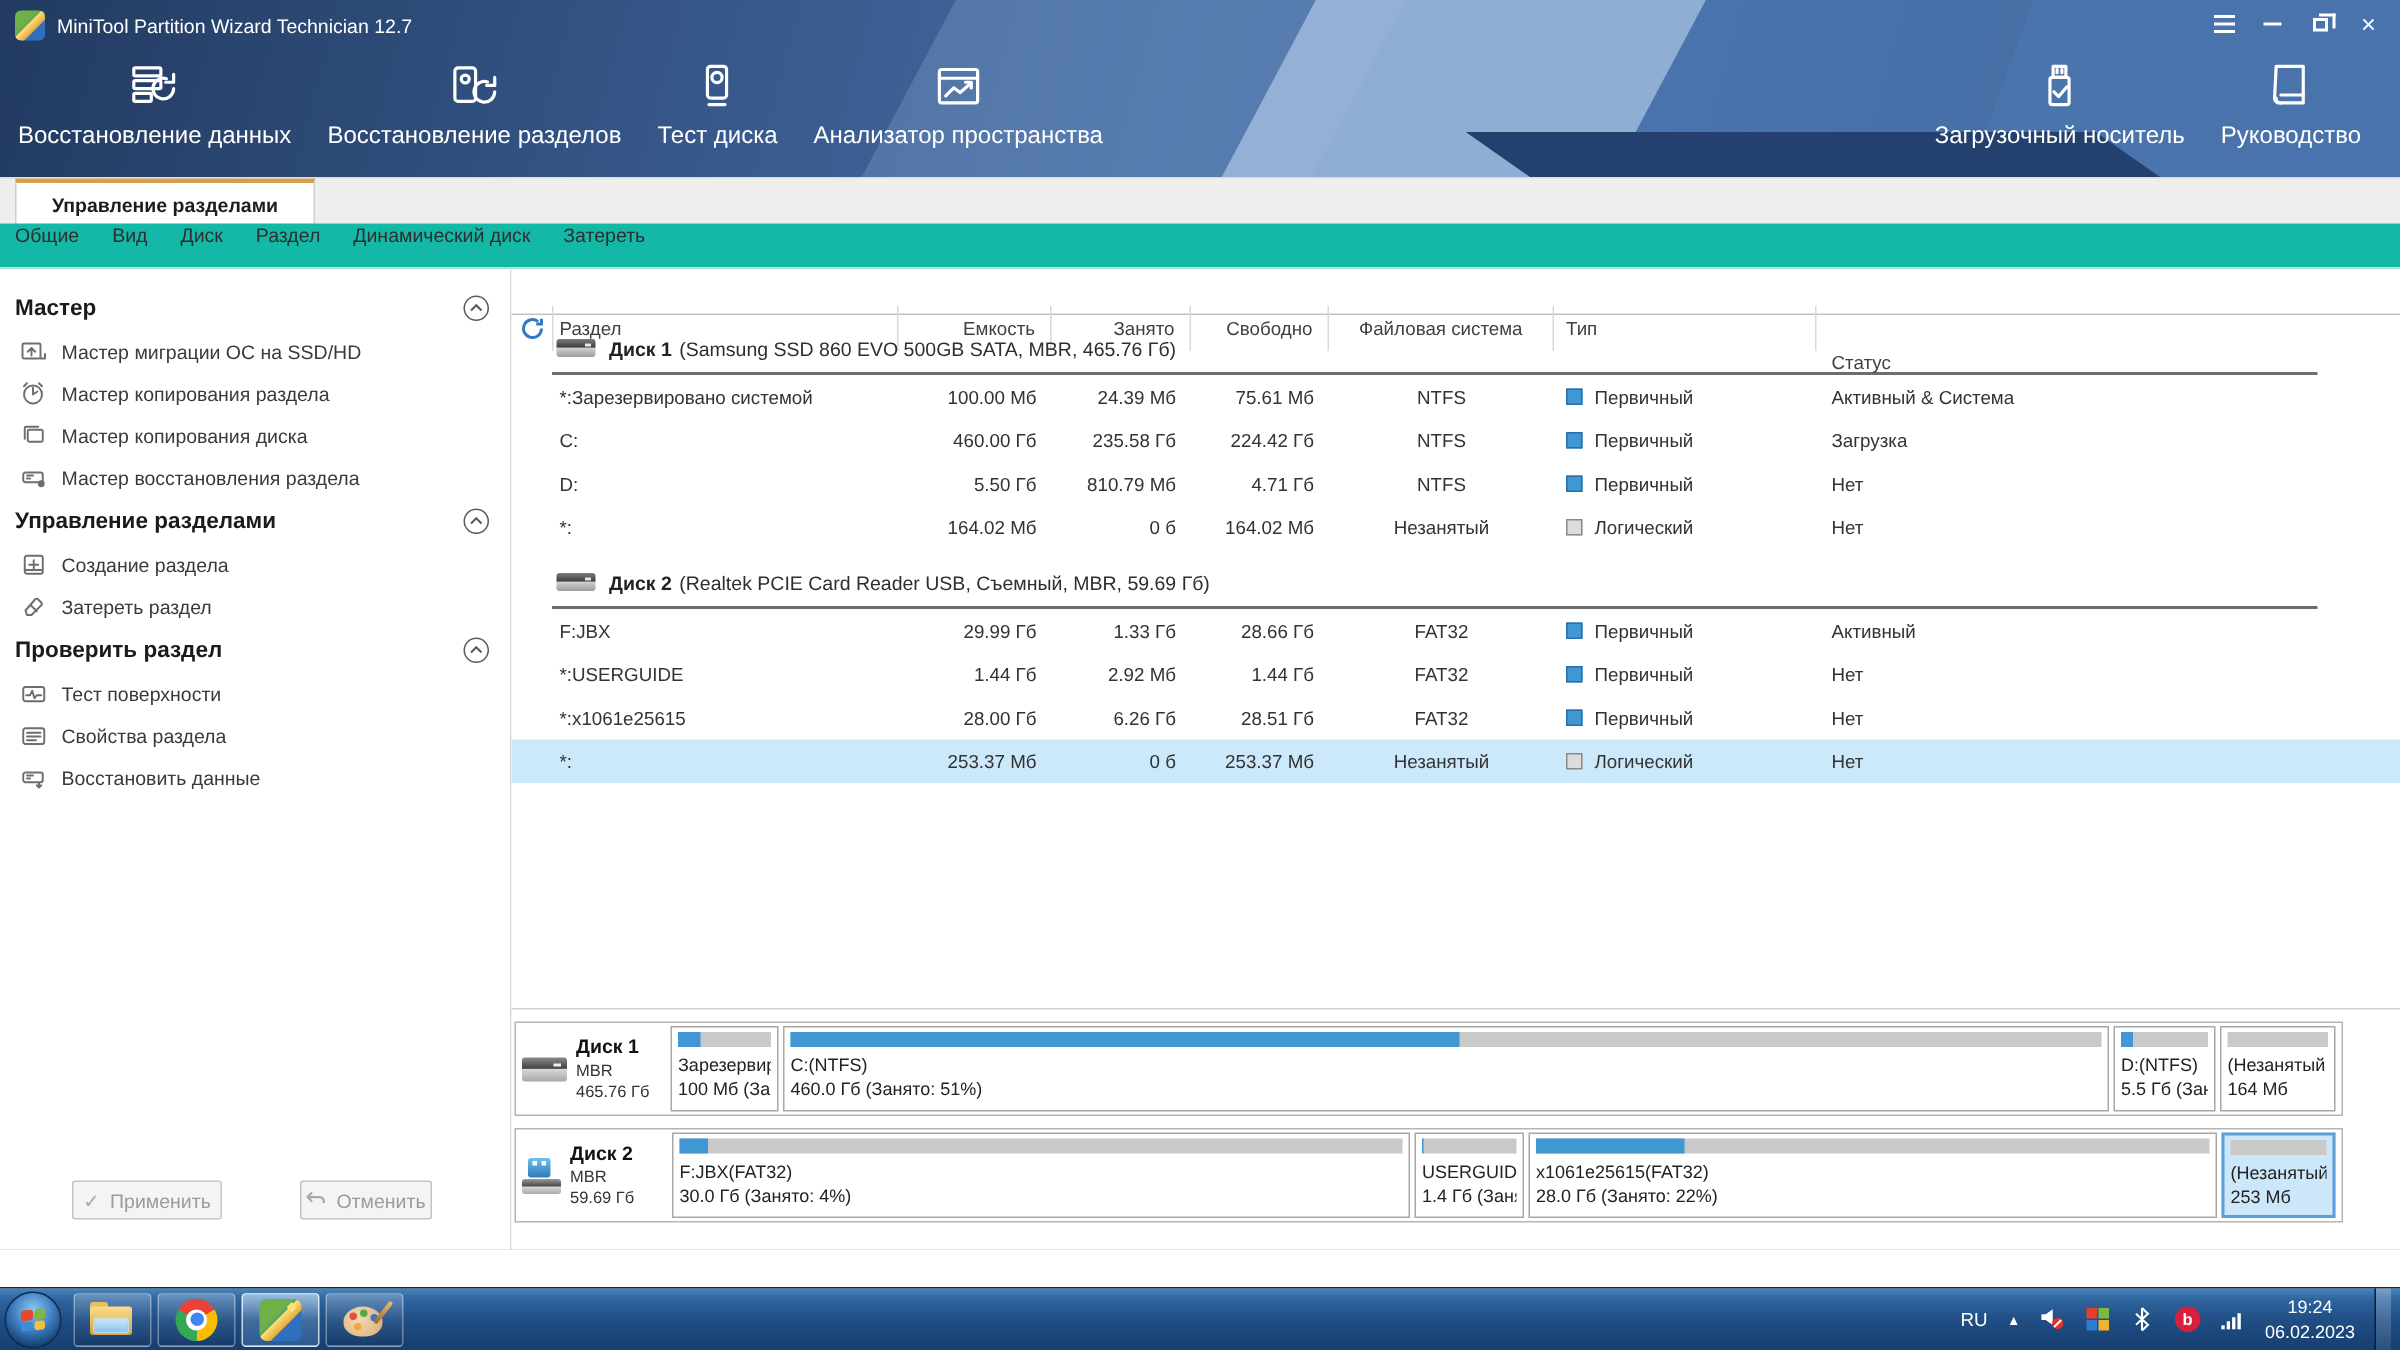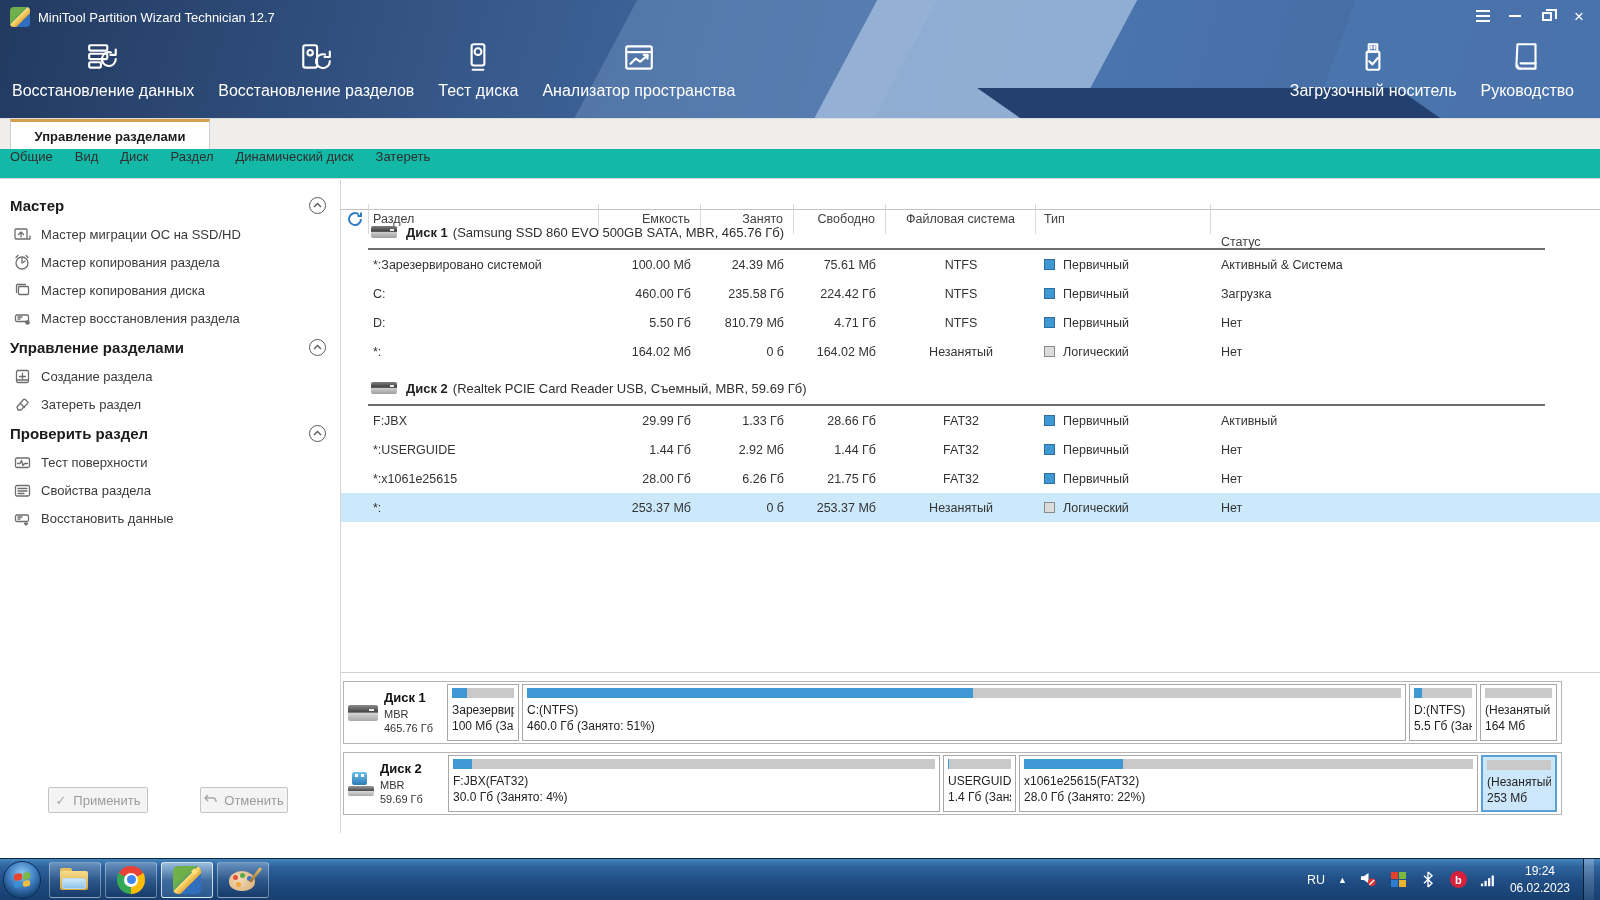--- a/index.html
+++ b/index.html
@@ -479,21 +479,21 @@
             <span class="type-swatch primary"></span>
             <span>Первичный</span>
           </div>
           <div class="c-left" style="padding-left: 10px;">Нет</div>
         </div>
         <div class="trow prow">
           <div></div>
           <div class="c-left">*:x1061e25615</div>
           <div class="c-right">28.00 Гб</div>
           <div class="c-right">6.26 Гб</div>
-          <div class="c-right">21.75 Гб</div>
+          <div class="c-right">28.51 Гб</div>
           <div class="c-center">FAT32</div>
           <div class="type-cell">
             <span class="type-swatch primary"></span>
             <span>Первичный</span>
           </div>
           <div class="c-left" style="padding-left: 10px;">Нет</div>
         </div>
         <div class="trow prow selected">
           <div></div>
           <div class="c-left">*:</div>

